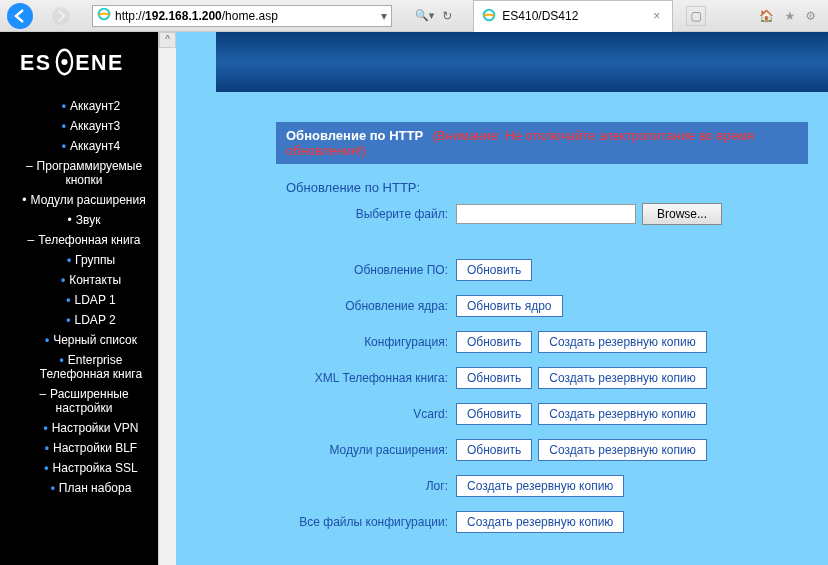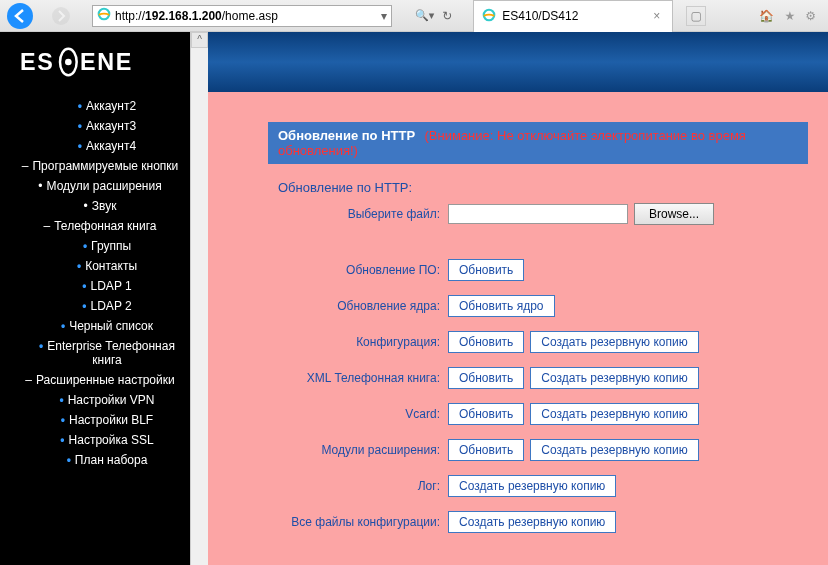--- a/index.html
+++ b/index.html
@@ -18,32 +18,32 @@
 .chrome-icons span { cursor: pointer; }
 .tab { height: 32px; background: #fff; border: 1px solid #c0c0c0; border-bottom: none; display: flex; align-items: center; padding: 0 8px; margin-left: 4px; font-size: 12px; min-width: 200px; }
 .tab .ie-icon { margin-right: 6px; }
 .tab .tab-close { margin-left: auto; color: #888; cursor: pointer; padding: 0 4px; }
 .new-tab { width: 20px; height: 20px; border: 1px solid #ccc; margin-left: 4px; display: flex; align-items: center; justify-content: center; color: #888; cursor: pointer; }
 .right-icons { margin-left: auto; display: flex; gap: 10px; padding-right: 8px; color: #999; }
 .right-icons span { cursor: pointer; }
 
 
 .page { display: flex; height: calc(565px - 32px); }
-.sidebar { width: 190px; background: #000; color: #fff; display: flex; flex-direction: column; }
+.sidebar { width: 158px; background: #000; color: #fff; display: flex; flex-direction: column; }
 .logo-area { height: 60px; background: #000; display: flex; align-items: center; padding-left: 20px; }
 .logo-area svg { height: 36px; }
 .nav { flex: 1; overflow-y: auto; padding: 4px 0; text-align: center; }
 .nav-item { padding: 3px 4px 3px 14px; font-size: 12px; cursor: pointer; color: #fff; }
 .nav-item.child { padding-left: 28px; }
 .nav-item .bullet { color: #3399ff; margin-right: 4px; font-weight: bold; }
 .nav-item .expand { color: #fff; margin-right: 4px; }
 .scrollbar { width: 18px; background: #f0f0f0; border-left: 1px solid #ccc; height: 100%; }
 .scroll-up { height: 16px; border: 1px solid #ccc; background: #e8e8e8; text-align: center; font-size: 10px; color: #666; line-height: 14px; }
 
-.main { flex: 1; background: #fca5a5; overflow: auto; }
+.main { flex: 1; background: #7dd3fc; overflow: auto; padding-left: 40px; }
 .banner { height: 60px; background: linear-gradient(#0a3d7a, #1e5fa8 50%, #0a3d7a); border-radius: 0 0 0 0; margin-bottom: 30px; }
 .content { padding: 0 20px 0 60px; }
 .section-header { background: #3e77c3; color: #fff; padding: 6px 10px; font-weight: bold; font-size: 13px; }
 .section-header .warning { color: #ff3333; font-weight: normal; margin-left: 6px; }
 .section-body { padding: 16px 10px; }
 .section-title { color: #1e4fa8; font-size: 13px; margin-bottom: 8px; }
 .form-row { display: flex; align-items: center; margin-bottom: 14px; }
 .form-label { width: 170px; text-align: right; color: #1e4fa8; font-size: 12px; padding-right: 8px; }
 .form-controls { display: flex; gap: 6px; align-items: center; }
 .text-input { width: 180px; height: 20px; border: 1px solid #999; padding: 0 4px; }

